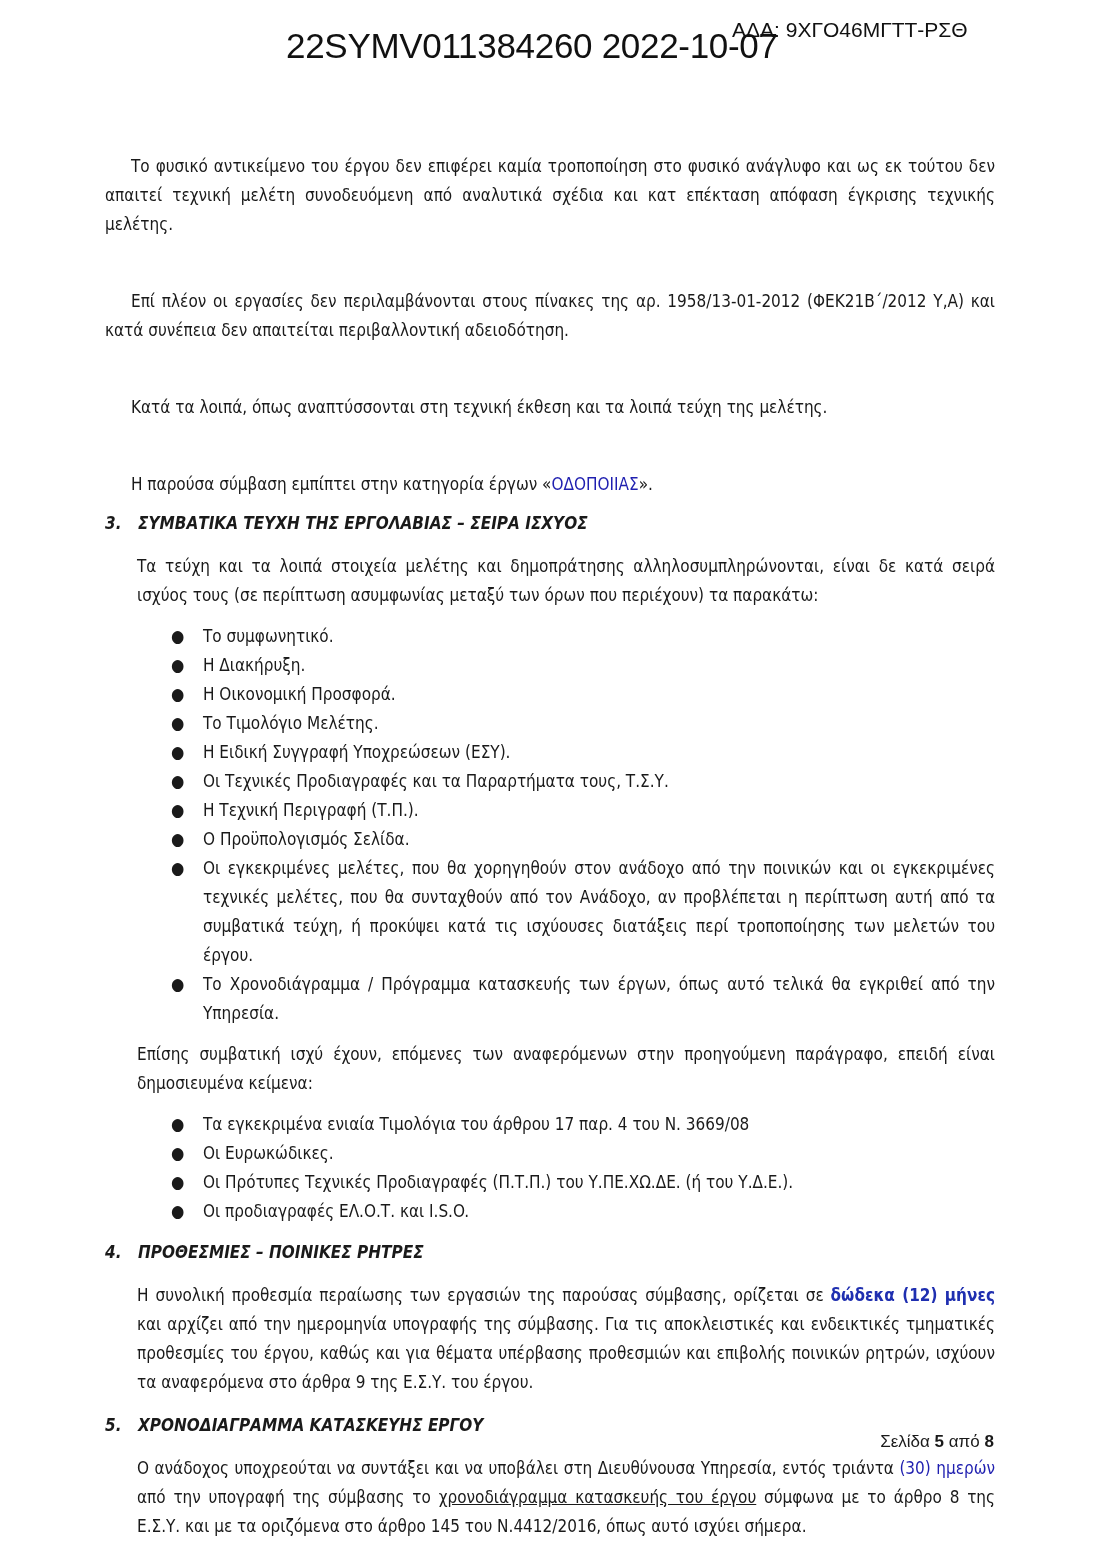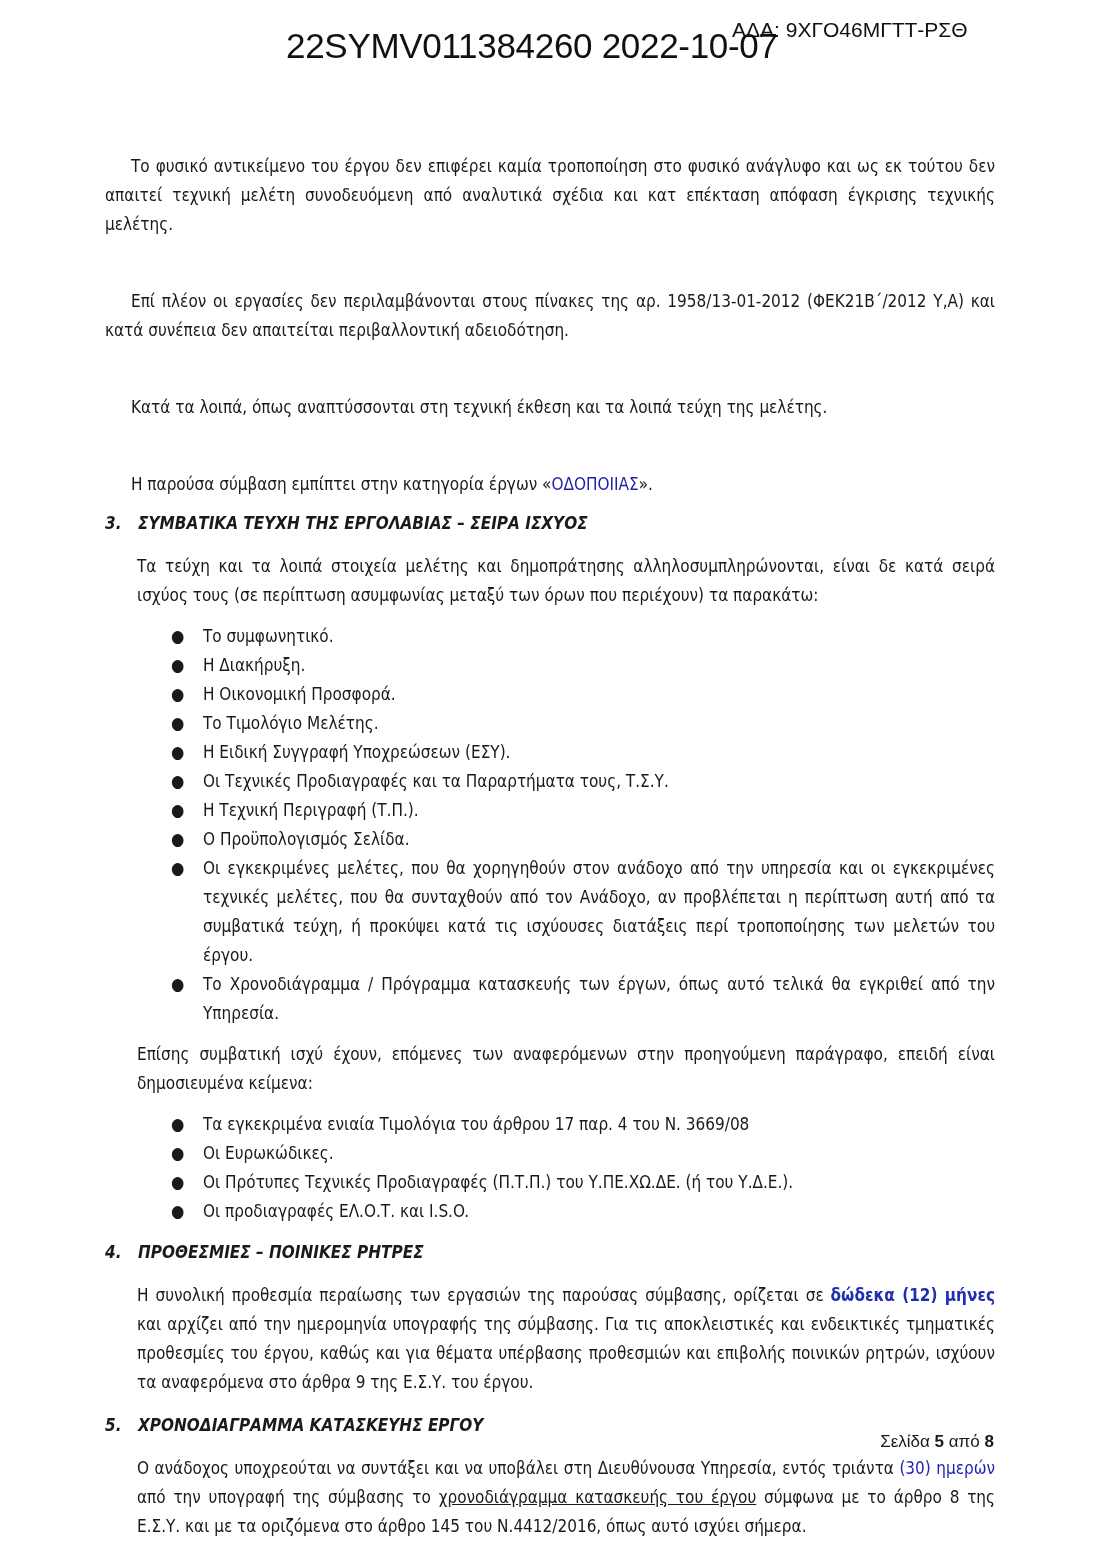--- a/index.html
+++ b/index.html
@@ -50,21 +50,21 @@
 
   <ul class="bullets" id="s3-list">
     <li><span class="bullet">●</span><span>Το συμφωνητικό.</span></li>
     <li><span class="bullet">●</span><span>Η Διακήρυξη.</span></li>
     <li><span class="bullet">●</span><span>Η Οικονομική Προσφορά.</span></li>
     <li><span class="bullet">●</span><span>Το Τιμολόγιο Μελέτης.</span></li>
     <li><span class="bullet">●</span><span>Η Ειδική Συγγραφή Υποχρεώσεων (ΕΣΥ).</span></li>
     <li><span class="bullet">●</span><span>Οι Τεχνικές Προδιαγραφές και τα Παραρτήματα τους, Τ.Σ.Υ.</span></li>
     <li><span class="bullet">●</span><span>Η Τεχνική Περιγραφή (Τ.Π.).</span></li>
     <li><span class="bullet">●</span><span>Ο Προϋπολογισμός Σελίδα.</span></li>
-    <li><span class="bullet">●</span><span>Οι εγκεκριμένες μελέτες, που θα χορηγηθούν στον ανάδοχο από την υπηρεσία και οι εγκεκριμένες τεχνικές μελέτες, που θα συνταχθούν από τον Ανάδοχο, αν προβλέπεται η περίπτωση αυτή από τα συμβατικά τεύχη, ή προκύψει κατά τις ισχύουσες διατάξεις περί τροποποίησης των μελετών του έργου.</span></li>
+    <li><span class="bullet">●</span><span>Οι εγκεκριμένες μελέτες, που θα χορηγηθούν στον ανάδοχο από την ποινικών και οι εγκεκριμένες τεχνικές μελέτες, που θα συνταχθούν από τον Ανάδοχο, αν προβλέπεται η περίπτωση αυτή από τα συμβατικά τεύχη, ή προκύψει κατά τις ισχύουσες διατάξεις περί τροποποίησης των μελετών του έργου.</span></li>
     <li><span class="bullet">●</span><span>Το Χρονοδιάγραμμα / Πρόγραμμα κατασκευής των έργων, όπως αυτό τελικά θα εγκριθεί από την Υπηρεσία.</span></li>
   </ul>
 
   <p class="indented">Επίσης συμβατική ισχύ έχουν, επόμενες των αναφερόμενων στην προηγούμενη παράγραφο, επειδή είναι δημοσιευμένα κείμενα:</p>
 
   <ul class="bullets">
     <li><span class="bullet">●</span><span>Τα εγκεκριμένα ενιαία Τιμολόγια του άρθρου 17 παρ. 4 του Ν. 3669/08</span></li>
     <li><span class="bullet">●</span><span>Οι Ευρωκώδικες.</span></li>
     <li><span class="bullet">●</span><span>Οι Πρότυπες Τεχνικές Προδιαγραφές (Π.Τ.Π.) του Υ.ΠΕ.ΧΩ.ΔΕ. (ή του Υ.Δ.Ε.).</span></li>
     <li><span class="bullet">●</span><span>Οι προδιαγραφές ΕΛ.Ο.Τ. και I.S.O.</span></li>

